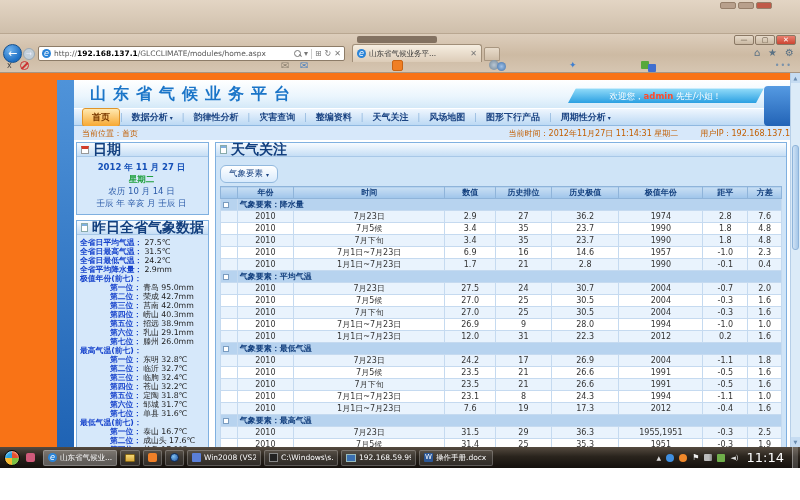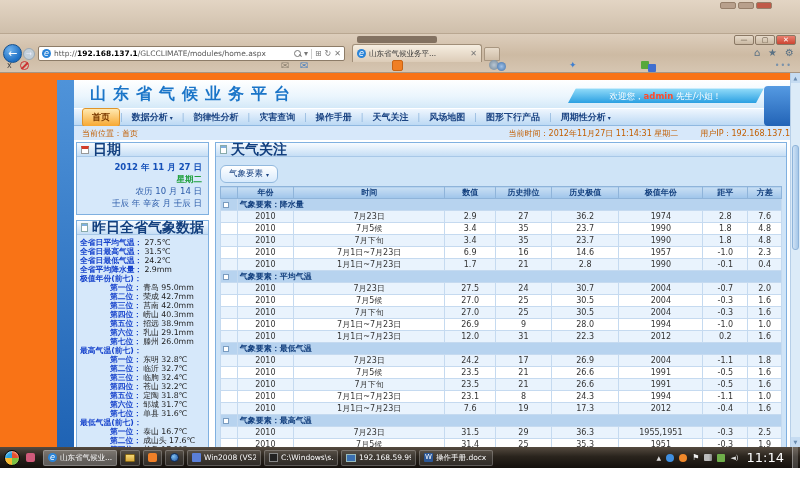--- a/index.html
+++ b/index.html
@@ -111,21 +111,21 @@
   .sidebar{width:137px;padding:2px 2px 0 2px;flex:0 0 auto;}
   .main{flex:1;padding:2px 3px 0 4px;min-width:0;}
 
   .panel{border:1px solid #7fb0e0;background:#d6e8fa;margin-bottom:5px;}
   .phdr{height:14px;background:linear-gradient(180deg,#f7fbff,#c6def5);border-bottom:1px solid #a8c8e8;
     display:flex;align-items:center;gap:4px;padding:0 4px;}
   .phdr .ptitle{font-size:14px;font-weight:bold;color:#123f7e;}
   .cal-ico{width:8px;height:8px;background:#fff;border:1px solid #999;border-top:3px solid #d43c2a;}
   .doc-ico{width:7px;height:9px;background:#fff;border:1px solid #8aa;box-shadow:inset 0 2px 0 #7fb0e0;}
 
-  .datebody{padding:4px 6px 5px 4px;text-align:right;font-size:8.5px;line-height:12px;}
+  .datebody{padding:4px 6px 5px 4px;text-align:center;font-size:8.5px;line-height:12px;}
   .dt-main{color:#1550b8;font-weight:bold;}
   .dt-week{color:#1fa03c;font-weight:bold;}
   .dt-lunar,.dt-gz{color:#2a5aa8;}
 
   .wbody{padding:3px 3px 0 3px;font-size:7.8px;line-height:9px;}
   .sb-row{display:flex;white-space:nowrap;}
   .sb-row .lab{color:#1743cc;font-weight:bold;}
   .sb-row .val{color:#222;margin-left:2px;}
   .sb-row.rank{padding-left:30px;}
   .sb-row.section .lab{color:#1743cc;}
@@ -255,21 +255,21 @@
 
       <div class="menubar">
           <span class="menu-item active">首页</span>
           <span class="menu-sep">|</span>
           <span class="menu-item">数据分析<span class="mi-caret">▾</span></span>
           <span class="menu-sep">|</span>
           <span class="menu-item">韵律性分析</span>
           <span class="menu-sep">|</span>
           <span class="menu-item">灾害查询</span>
           <span class="menu-sep">|</span>
-          <span class="menu-item">操作手册</span>
+          <span class="menu-item">整编资料</span>
           <span class="menu-sep">|</span>
           <span class="menu-item">天气关注</span>
           <span class="menu-sep">|</span>
           <span class="menu-item">风场地图</span>
           <span class="menu-sep">|</span>
           <span class="menu-item">图形下行产品</span>
           <span class="menu-sep">|</span>
           <span class="menu-item">周期性分析<span class="mi-caret">▾</span></span>
         </div>
 

